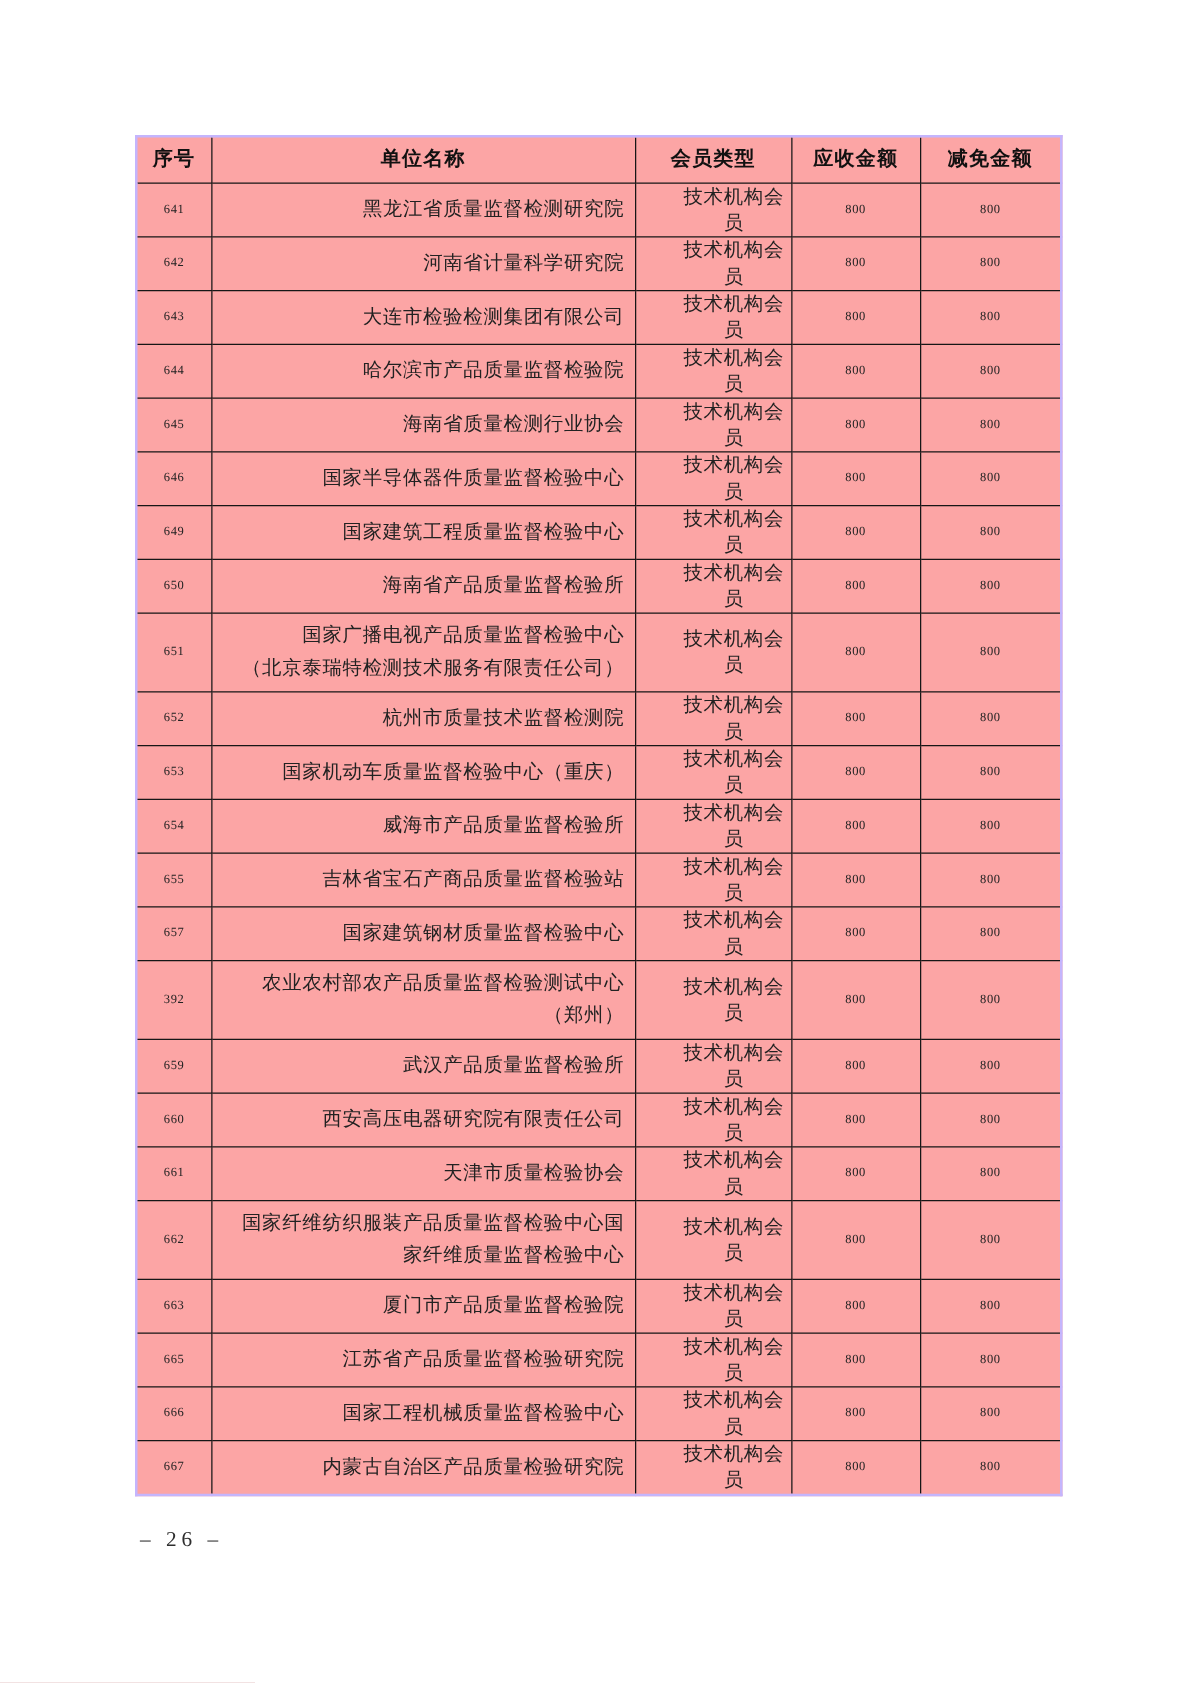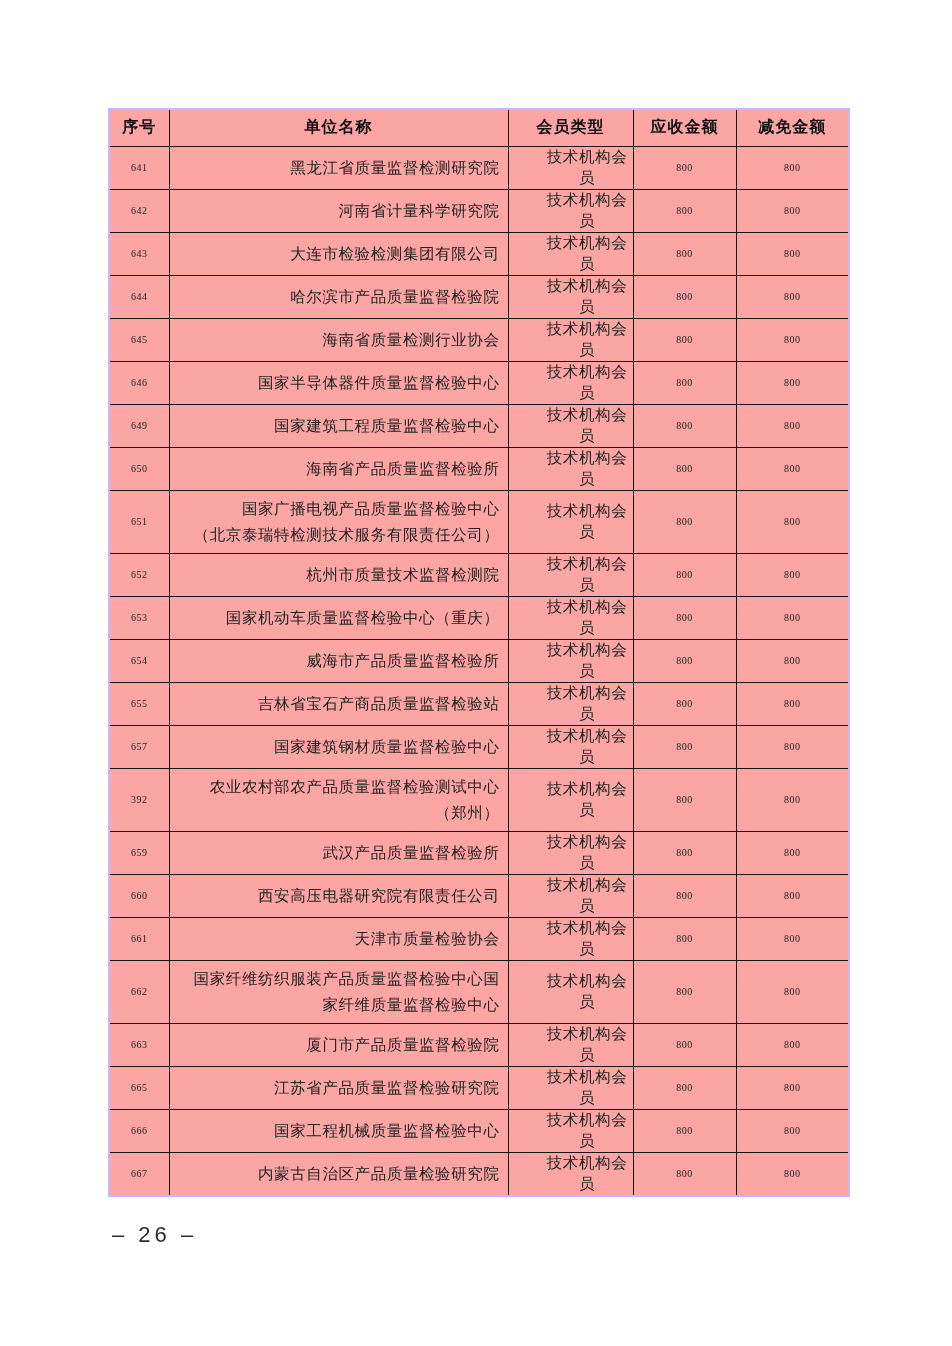--- a/index.html
+++ b/index.html
@@ -64,24 +64,24 @@
     padding-left: 33px;
   }
   td.cell-amount {
     font-size: 10px;
     letter-spacing: 0.5px;
   }
   .page-footer {
     position: absolute;
     left: 112px;
     top: 1222px;
-    font-size: 22px;
+    font-size: 17px;
     letter-spacing: 4px;
     color: #2e2e2e;
-    font-family: Liberation Sans, sans-serif;
+    font-family: Liberation Serif, serif;
   }
 </style>
 </head>
 <body>
 
 <div class="page">
   <table class="fee-table">
     <colgroup>
       <col class="c-serial">
       <col class="c-name">

